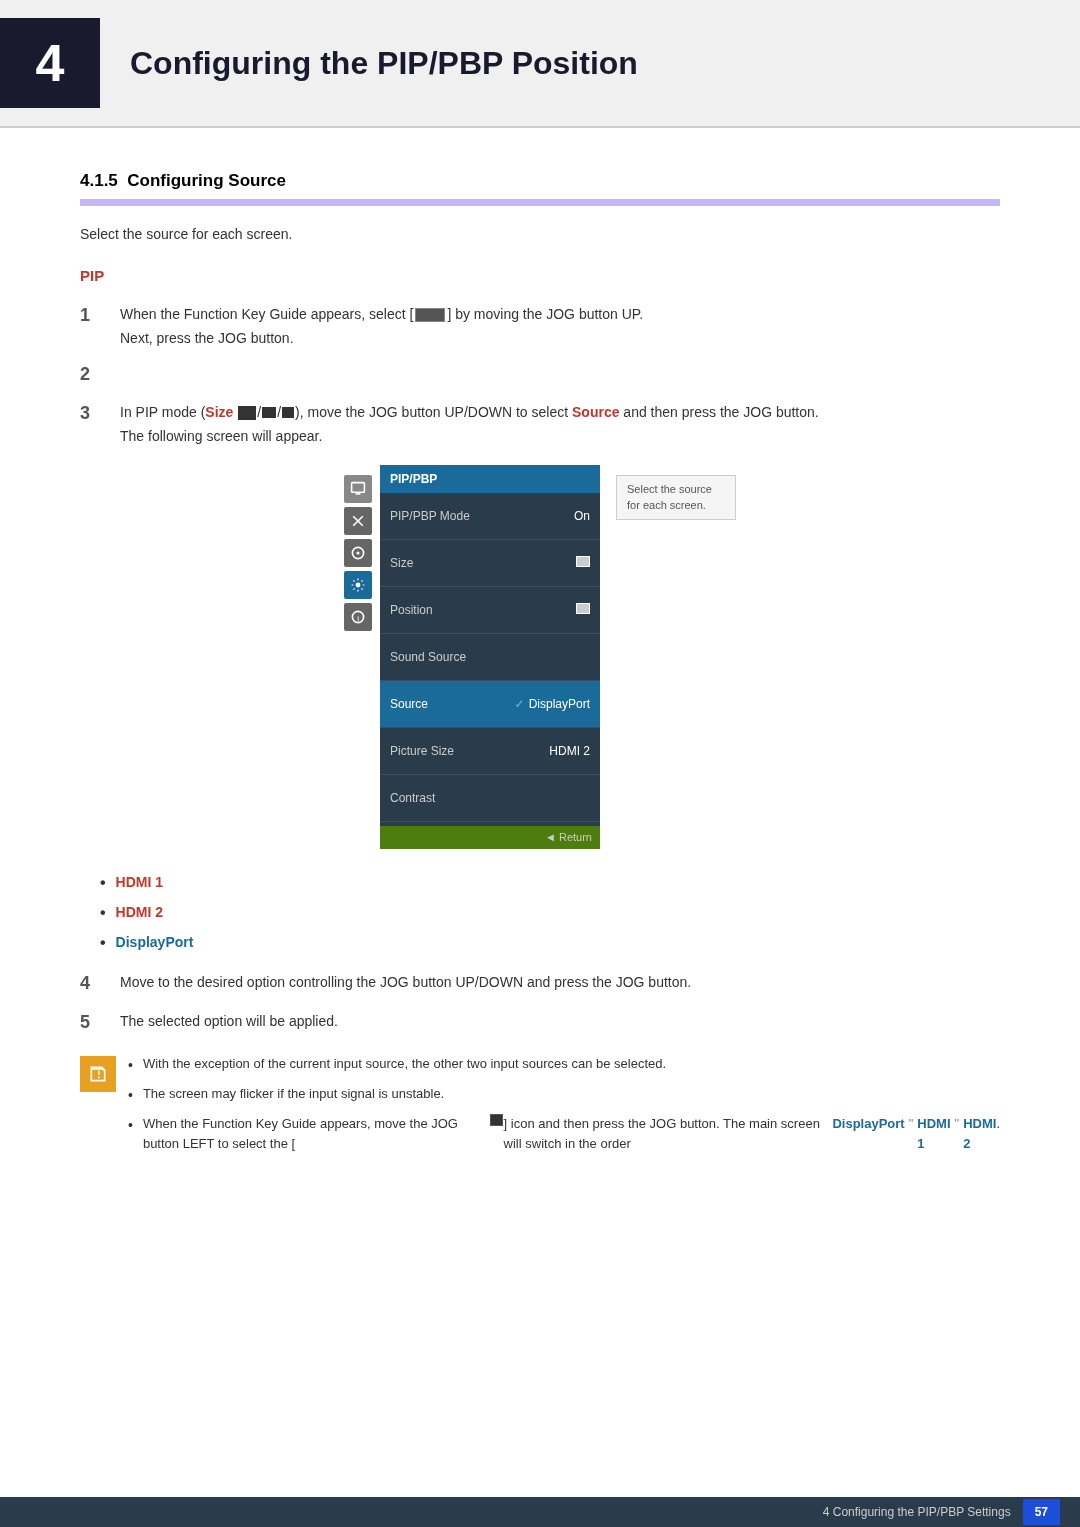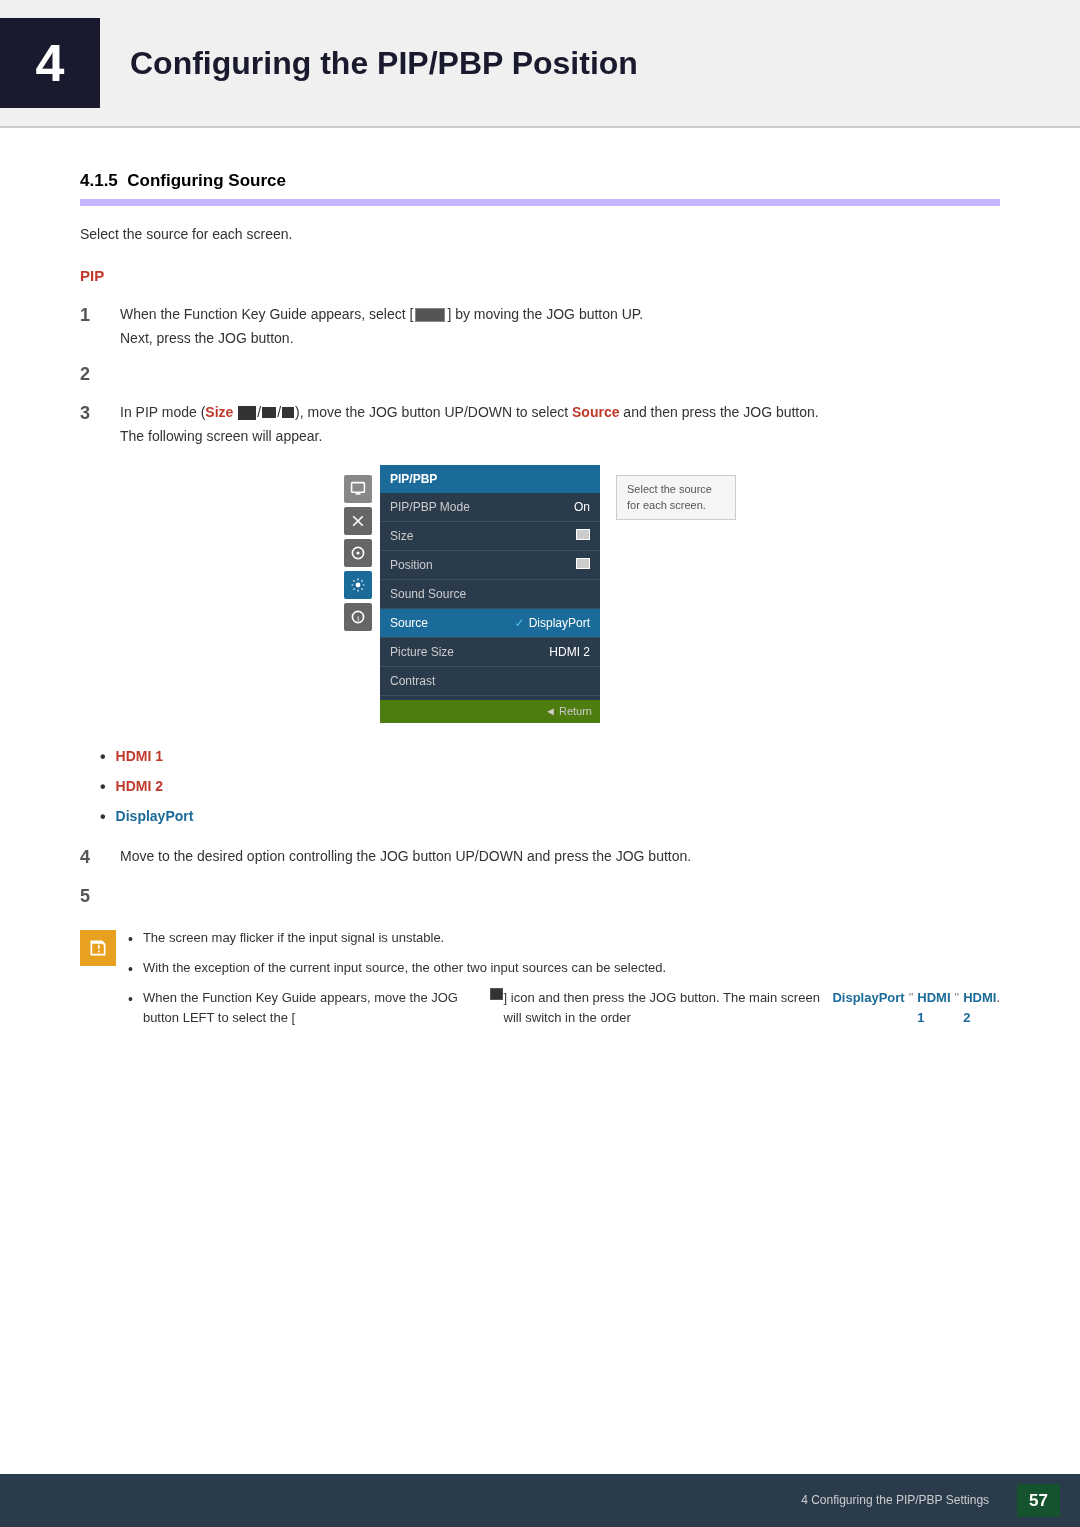--- a/index.html
+++ b/index.html
@@ -166,21 +166,21 @@
     .menu-panel-title {
       background: #1a6b9a;
       padding: 5px 10px;
       font-weight: bold;
       font-size: 12px;
     }
     .menu-item {
       display: flex;
       justify-content: space-between;
       align-items: center;
-      padding: 5px 10px;
+      padding: 14px 10px;
       border-bottom: 1px solid #3a4f60;
     }
     .menu-item.highlighted {
       background: #1a6b9a;
     }
     .menu-item-label { color: #ccc; }
     .menu-item-value { color: #fff; }
     .menu-item.highlighted .menu-item-label { color: #fff; }
     .checkmark { color: #4fc3f7; margin-right: 4px; }
 
@@ -273,30 +273,30 @@
     .page-footer {
       position: absolute;
       bottom: 0;
       left: 0;
       right: 0;
       background: #2a3b4c;
       color: #fff;
       display: flex;
       justify-content: flex-end;
       align-items: center;
-      padding: 10px 20px;
+      padding: 2px 20px;
       font-size: 13px;
-      gap: 28px;
+      gap: 12px;
     }
     .footer-text { color: #ccc; font-size: 12px; }
     .footer-page {
-      background: #14532d;
+      background: #1d4ed8;
       color: #fff;
       padding: 4px 12px;
-      font-size: 17px;
+      font-size: 12px;
       font-weight: bold;
     }
 
     
     .inline-icon-rect {
       display: inline-block;
       width: 16px;
       height: 12px;
       background: #333;
       vertical-align: middle;
@@ -431,32 +431,33 @@
     </li>
   </ul>
 
   <ol class="steps-list">
     <li>
       <span class="step-num">4</span>
       <span class="step-content">Move to the desired option controlling the JOG button UP/DOWN and press the JOG button.</span>
     </li>
     <li>
       <span class="step-num">5</span>
+      <span class="step-content">The selected option will be applied.</span>
     </li>
   </ol>
 
   <div class="note-section">
     <div class="note-icon">
       <svg viewBox="0 0 24 24">
           <path d="M3 3h14l4 4v14H3V3zm2 2v14h14V8.5L16.5 7H5zm7 3h2v5h-2zm0 7h2v2h-2z" fill="#fff"></path>
         </svg>
     </div>
     <ul class="note-bullets">
+      <li>With the exception of the current input source, the other two input sources can be selected.</li>
       <li>The screen may flicker if the input signal is unstable.</li>
-      <li>With the exception of the current input source, the other two input sources can be selected.</li>
       <li>
         When the Function Key Guide appears, move the JOG button LEFT to select the
         [<span class="inline-icon-rect"></span>] icon and then press the JOG button. The main screen will switch in the order<br>
         <span class="flow-term">DisplayPort</span><span class="flow-arrow"> " </span>
         <span class="flow-term">HDMI 1</span><span class="flow-arrow"> " </span>
         <span class="flow-term">HDMI 2</span>.
       </li>
     </ul>
   </div>
 

